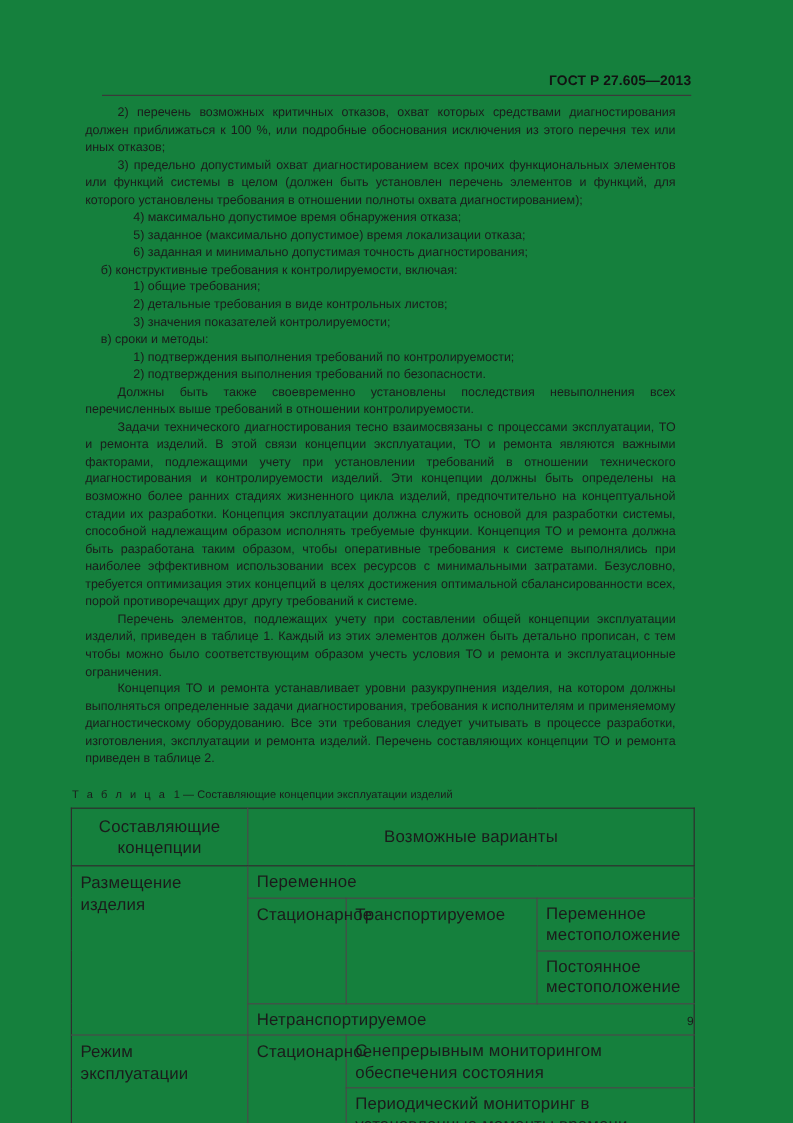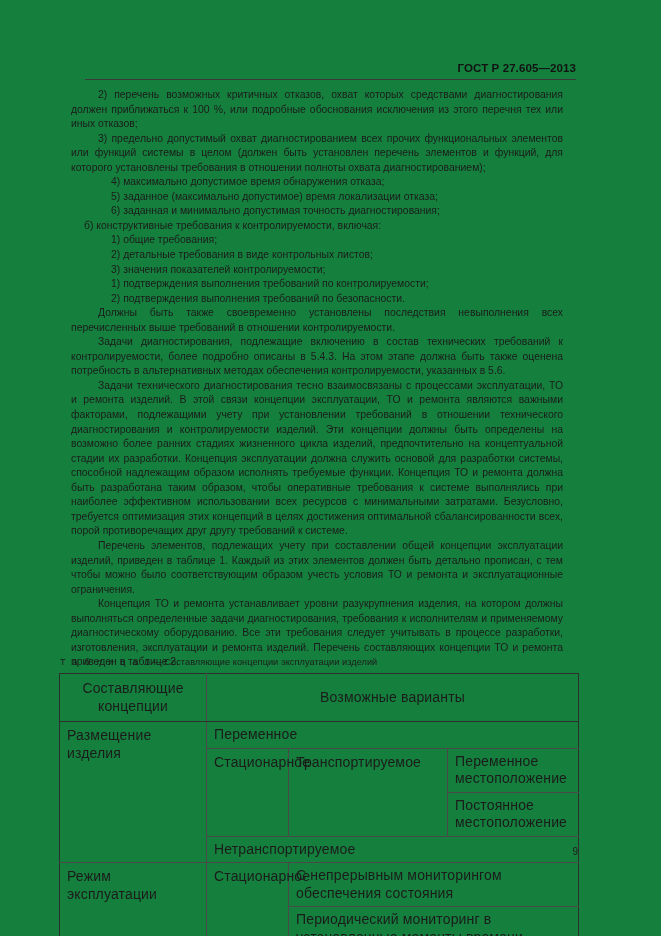--- a/index.html
+++ b/index.html
@@ -149,24 +149,24 @@
   <div class="body-block">
     <p class="para indent">2)  перечень возможных критичных отказов, охват которых средствами диагностирования должен приближаться к 100 %, или подробные обоснования исключения из этого перечня тех или иных отказов;</p>
     <p class="para indent">3)  предельно допустимый охват диагностированием всех прочих функциональных элементов или функций системы в целом (должен быть установлен перечень элементов и функций, для которого установлены требования в отношении полноты охвата диагностированием);</p>
     <p class="para lvl-b">4)  максимально допустимое время обнаружения отказа;</p>
     <p class="para lvl-b">5)  заданное (максимально допустимое) время локализации отказа;</p>
     <p class="para lvl-b">6)  заданная и минимально допустимая точность диагностирования;</p>
     <p class="para lvl-a">б)  конструктивные требования к контролируемости, включая:</p>
     <p class="para lvl-b">1)  общие требования;</p>
     <p class="para lvl-b">2)  детальные требования в виде контрольных листов;</p>
     <p class="para lvl-b">3)  значения показателей контролируемости;</p>
+    <p class="para lvl-a">в)  сроки и методы:</p>
     <p class="para lvl-b">1)  подтверждения выполнения требований по контролируемости;</p>
     <p class="para lvl-b">2)  подтверждения выполнения требований по безопасности.</p>
     <p class="para indent">Должны быть также своевременно установлены последствия невыполнения всех перечисленных выше требований в отношении контролируемости.</p>
-    <p class="para indent">Задачи диагностирования, подлежащие включению в состав технических требований к контролируемости, более подробно описаны в 5.4.3. На этом этапе должна быть также оценена потребность в альтернативных методах обеспечения контролируемости, указанных в 5.6.</p>
     <p class="para indent">Задачи технического диагностирования тесно взаимосвязаны с процессами эксплуатации, ТО и ремонта изделий. В этой связи концепции эксплуатации, ТО и ремонта являются важными факторами, подлежащими учету при установлении требований в отношении технического диагностирования и контролируемости изделий. Эти концепции должны быть определены на возможно более ранних стадиях жизненного цикла изделий, предпочтительно на концептуальной стадии их разработки. Концепция эксплуатации должна служить основой для разработки системы, способной надлежащим образом исполнять требуемые функции. Концепция ТО и ремонта должна быть разработана таким образом, чтобы оперативные требования к системе выполнялись при наиболее эффективном использовании всех ресурсов с минимальными затратами. Безусловно, требуется оптимизация этих концепций в целях достижения оптимальной сбалансированности всех, порой противоречащих друг другу требований к системе.</p>
     <p class="para indent">Перечень элементов, подлежащих учету при составлении общей концепции эксплуатации изделий, приведен в таблице 1. Каждый из этих элементов должен быть детально прописан, с тем чтобы можно было соответствующим образом учесть условия ТО и ремонта и эксплуатационные ограничения.</p>
     <p class="para indent">Концепция ТО и ремонта устанавливает уровни разукрупнения изделия, на котором должны выполняться определенные задачи диагностирования, требования к исполнителям и применяемому диагностическому оборудованию. Все эти требования следует учитывать в процессе разработки, изготовления, эксплуатации и ремонта изделий. Перечень составляющих концепции ТО и ремонта приведен в таблице 2.</p>
   </div>
 
   <div class="table-caption">
     <span class="spaced">Т а б л и ц а</span><span>&nbsp;&nbsp;</span><span>1</span><span>&nbsp;</span><span>—</span><span>&nbsp;</span><span>Составляющие концепции эксплуатации изделий</span>
   </div>
 
   <div class="tbl-wrap">

